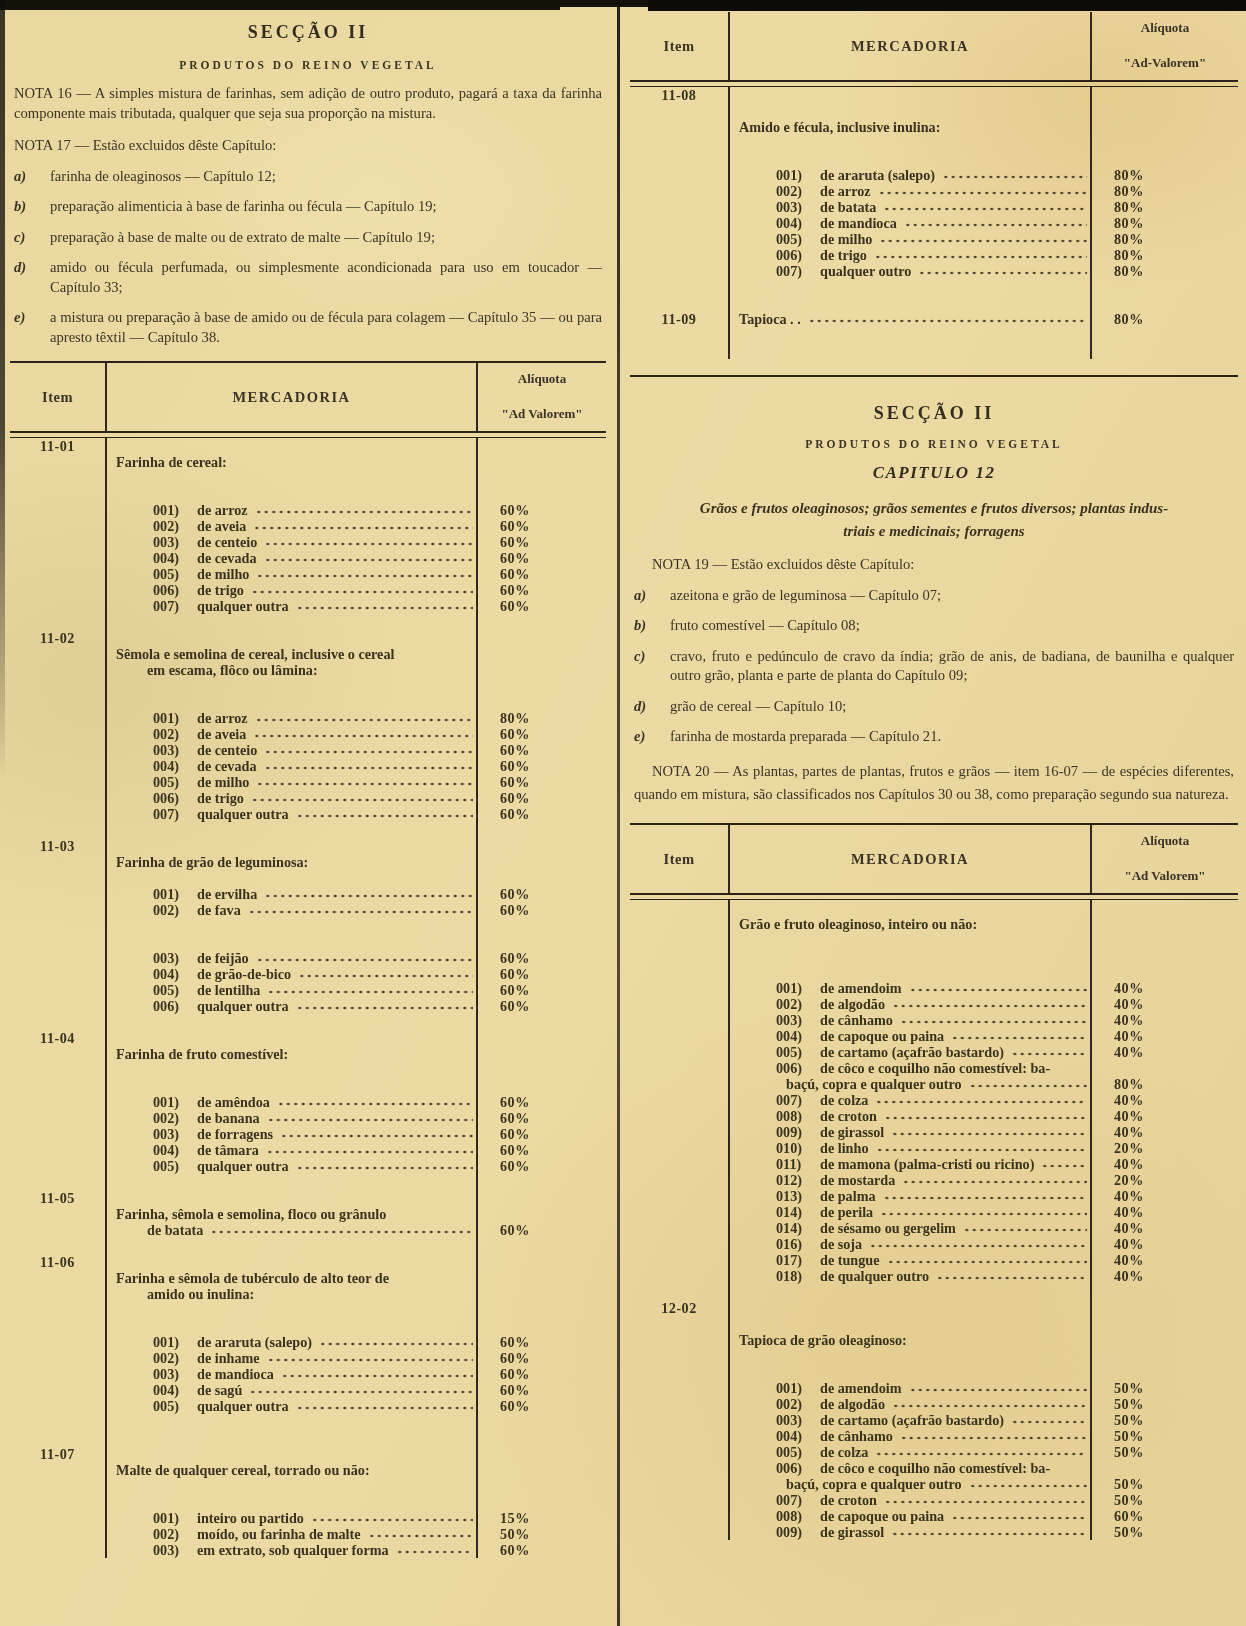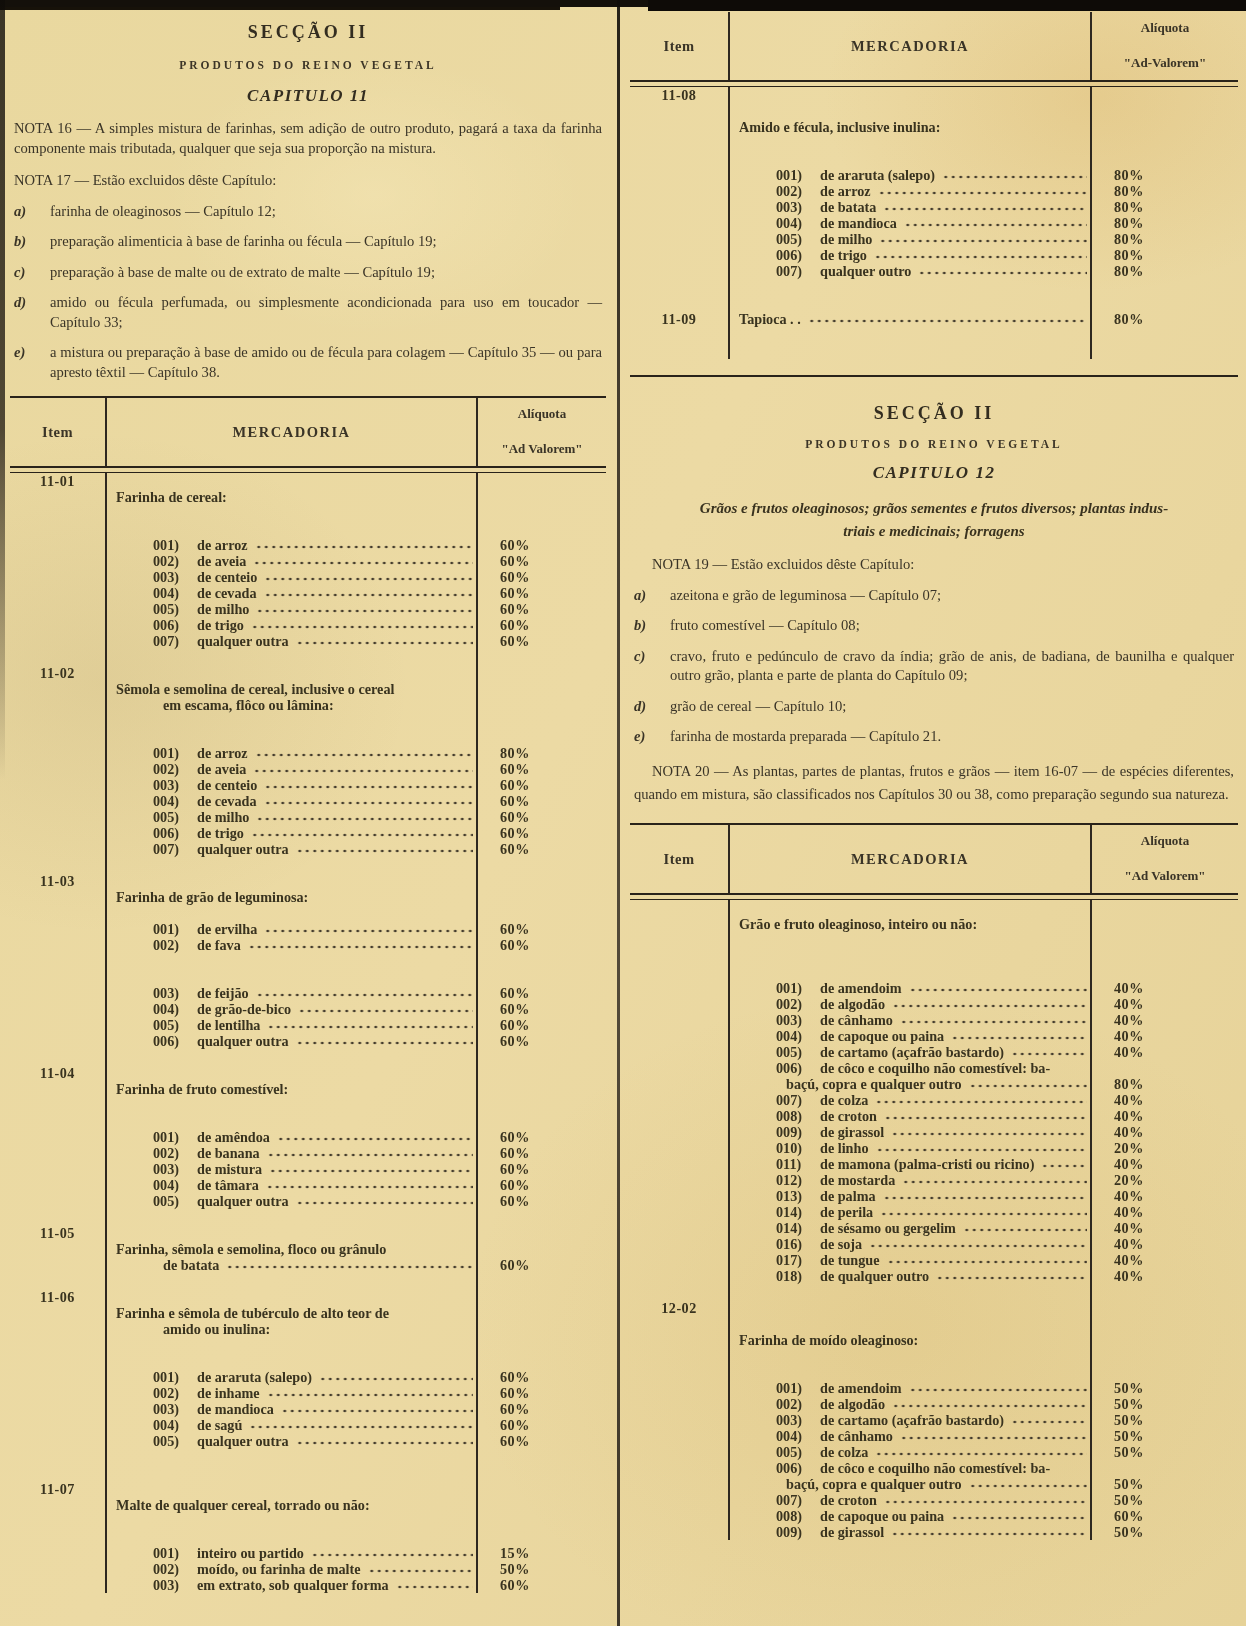--- a/index.html
+++ b/index.html
@@ -57,21 +57,21 @@
   .c2h{display:flex;align-items:center;justify-content:center;font-size:14.5px;letter-spacing:1.5px;}
   .c3h{display:flex;flex-direction:column;justify-content:space-between;text-align:center;
        font-size:13px;padding:8px 2px 9px 2px;font-weight:bold;}
   .c2h,.c2{border-left:2px solid #2e2820;border-right:2px solid #2e2820;}
   .tl{min-height:var(--lh);}
   .c1,.c2,.c3{line-height:var(--lh);font-size:14.2px;font-weight:bold;color:#39331f;}
   .c1{text-align:center;letter-spacing:.5px;}
   .c2{display:flex;align-items:baseline;}
   .c3{padding-left:22px;letter-spacing:.5px;}
   .lt-t{padding-left:9px;}
-  .lt-tc{padding-left:56px;}
+  .lt-tc{padding-left:40px;}
   .lt-r{padding-left:46px;}
   .lt-rc{padding-left:56px;}
   .lt-b{padding-left:9px;}
   .code{flex:none;width:44px;}
   .lbl{flex:none;padding-right:5px;white-space:nowrap;}
   .dots{flex:1;align-self:stretch;margin:0 3px 0 2px;
     background-image:radial-gradient(circle,#443c2d 1.35px,rgba(0,0,0,0) 1.6px);
     background-size:7.5px 6px;background-repeat:repeat-x;background-position:0 68%;}
   .hr{border-top:2.5px solid #29231a;}
 
@@ -89,21 +89,20 @@
 <div class="page">
   <div class="corner-tl"></div>
   <div class="topbar"></div>
   <div class="topbar-right"></div>
   <div class="edge-left"></div>
   <div class="divider"></div>
 
   <div class="col col-left">
     <div class="h-sec">SECÇÃO II</div>
     <div class="h-sub">PRODUTOS DO REINO VEGETAL</div>
-    <div class="h-cap">CAPITULO 11</div>
     <p class="note">NOTA 16 — A simples mistura de farinhas, sem adição de outro produto, pagará a taxa da farinha componente mais tributada, qualquer que seja sua proporção na mistura.</p>
     <p class="note">NOTA 17 — Estão excluidos dêste Capítulo:</p>
     <div class="excl-list" id="left-exclusions">
         <div class="excl">
           <span class="mk">a)</span>
           <span class="tx">farinha de oleaginosos — Capítulo 12;</span>
         </div>
         <div class="excl">
           <span class="mk">b)</span>
           <span class="tx">preparação alimenticia à base de farinha ou fécula — Capítulo 19;</span>
@@ -441,21 +440,21 @@
             <span class="code">002)</span>
             <span class="lbl">de banana</span>
             <span class="dots"></span>
           </div>
           <div class="c3">60%</div>
         </div>
         <div class="tl">
           <div class="c1"></div>
           <div class="c2 lt-r">
             <span class="code">003)</span>
-            <span class="lbl">de mistura</span>
+            <span class="lbl">de forragens</span>
             <span class="dots"></span>
           </div>
           <div class="c3">60%</div>
         </div>
         <div class="tl">
           <div class="c1"></div>
           <div class="c2 lt-r">
             <span class="code">004)</span>
             <span class="lbl">de tâmara</span>
             <span class="dots"></span>
@@ -1016,21 +1015,21 @@
           <div class="c3"></div>
         </div>
         <div class="tl">
           <div class="c1"></div>
           <div class="c2 lt-b"></div>
           <div class="c3"></div>
         </div>
         <div class="tl">
           <div class="c1"></div>
           <div class="c2 lt-t">
-            <span class="lbl">Farinha de moído oleaginoso:</span>
+            <span class="lbl">Tapioca de grão oleaginoso:</span>
           </div>
           <div class="c3"></div>
         </div>
         <div class="tl">
           <div class="c1"></div>
           <div class="c2 lt-b"></div>
           <div class="c3"></div>
         </div>
         <div class="tl">
           <div class="c1"></div>

